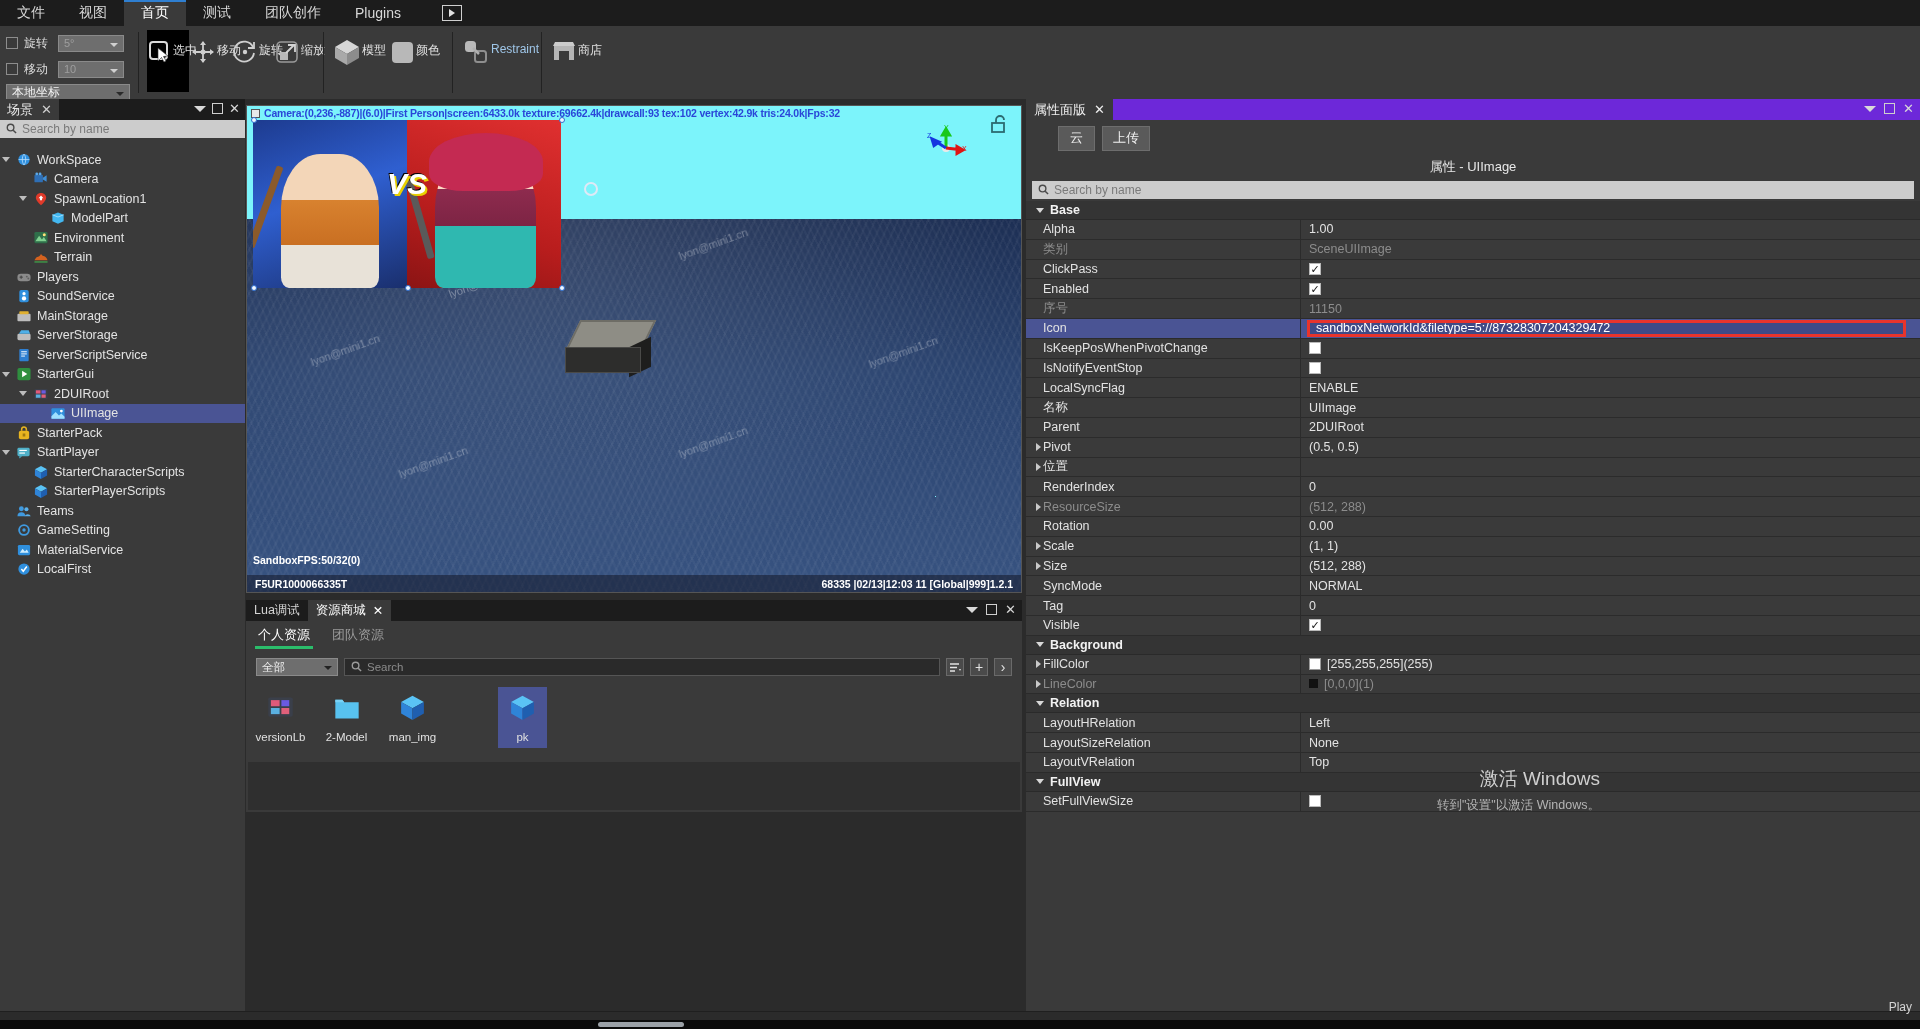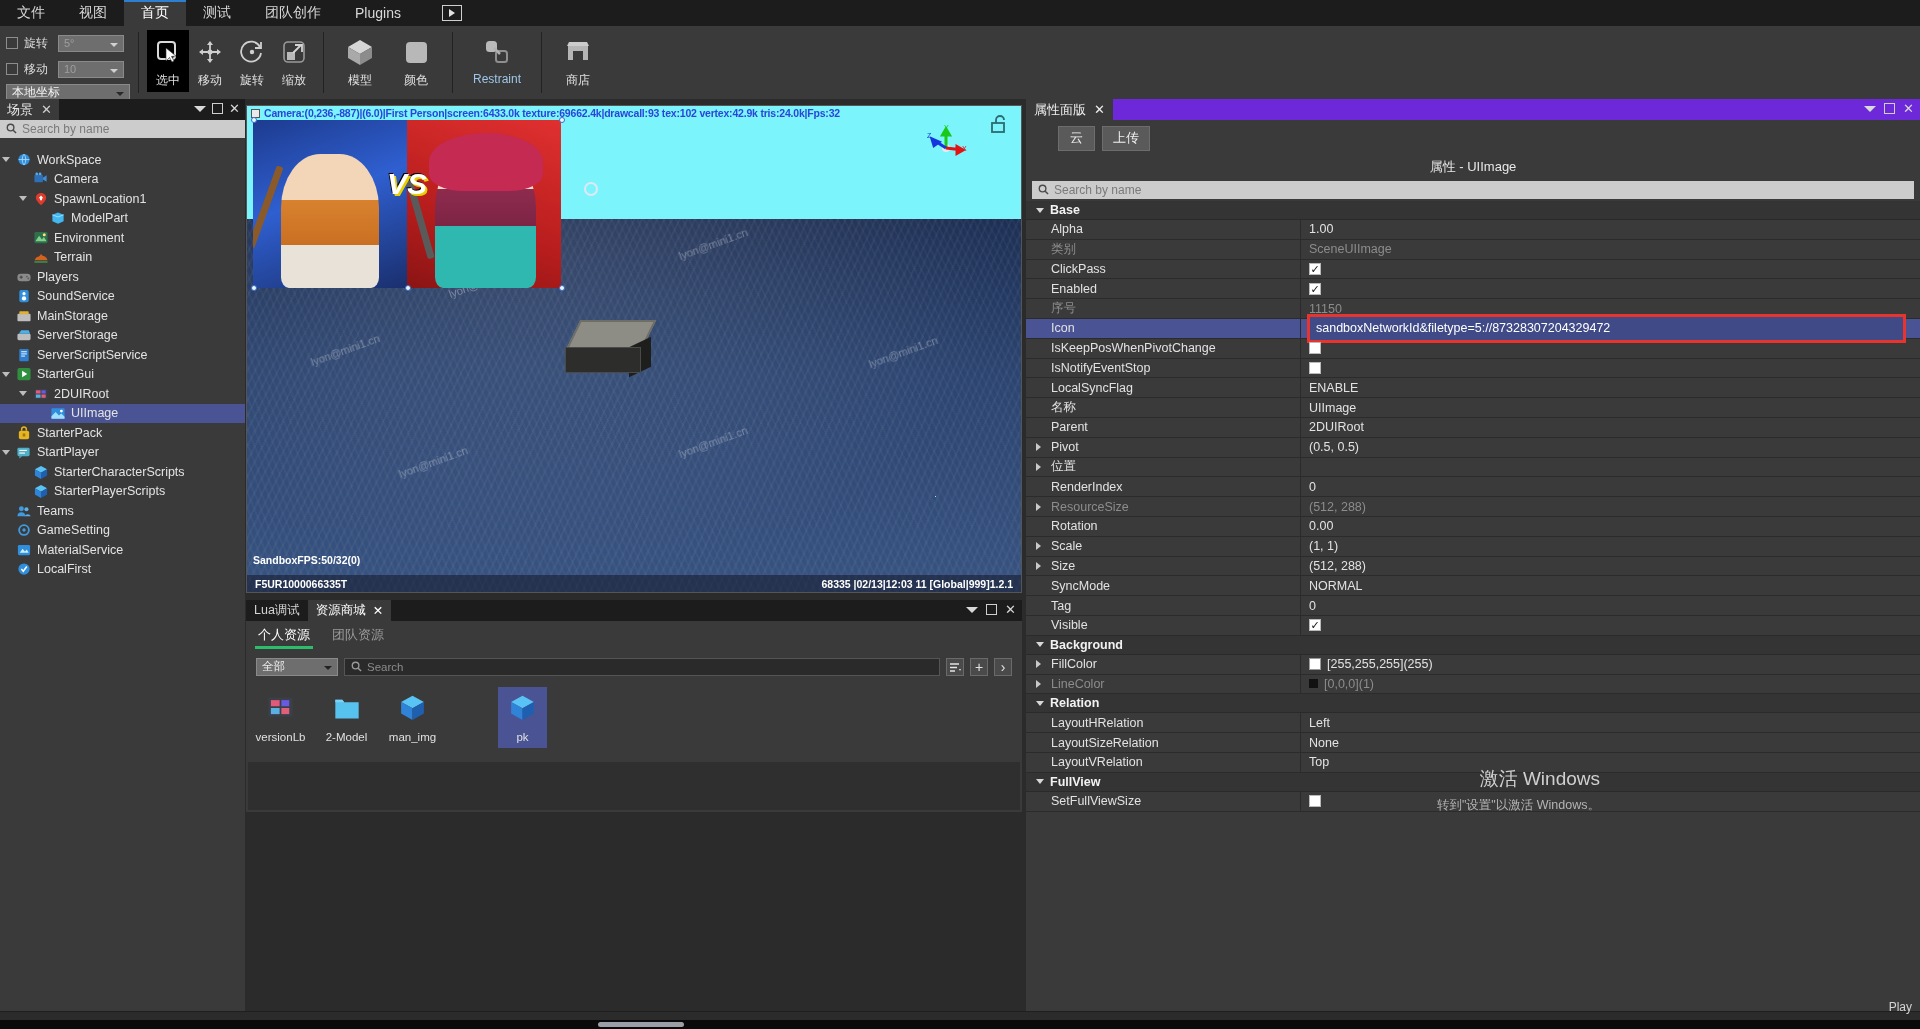--- a/index.html
+++ b/index.html
@@ -65,22 +65,22 @@
     position: relative; width: 124px;
   }
   .coord-combo .arr {
     position: absolute; right: 5px; top: 7px;
     width: 0; height: 0; border-left: 4px solid transparent; border-right: 4px solid transparent;
     border-top: 4px solid #2a2a2a;
   }
   .tb-sep { width: 1px; background: #222; margin: 6px 8px; }
   .tb-group { display: flex; align-items: flex-start; padding-top: 4px; }
   .tb-btn {
-    width: 42px; height: 62px; display: flex; flex-direction: column;
-    align-items: center; justify-content: flex-start; padding-top: 7px; cursor: default;
+    width: 42px; height: 62px; display: flex; flex-direction: row;
+    justify-content: flex-start; padding-top: 7px; cursor: default;
   }
   .tb-btn.wide { width: 56px; }
   .tb-btn.sel { background: #000000; }
   .tb-ico { height: 30px; display: flex; align-items: center; justify-content: center; }
   .tb-lbl { font-size: 12px; color: #e0e0e0; margin-top: 5px; white-space: nowrap; }
   .tb-lbl.blue { color: #9fc6e8; }
 
   
   .scene-panel {
     position: absolute; left: 0; top: 99px; width: 245px; bottom: 18px;
@@ -229,21 +229,21 @@
   .asset-tabbar .right-icons { position: absolute; right: 6px; top: 4px; display: flex; gap: 8px; align-items: center; }
   .subtabs { height: 28px; display: flex; align-items: flex-end; padding-left: 12px; gap: 22px; }
   .subtab { font-size: 13px; color: #9a9a9a; padding-bottom: 5px; position: relative; }
   .subtab.active { color: #ffffff; }
   .subtab.active::after {
     content:""; position:absolute; left:-3px; right:-3px; bottom:0; height:3px; background:#2bbd6b;
   }
   .asset-toolrow { height: 24px; display: flex; align-items: center; gap: 6px; padding: 0 10px; margin-top: 6px; }
   .asset-select {
     width: 82px; height: 18px; background: #6e6e6e; border: 1px solid #8a8a8a;
-    display: flex; align-items: flex-start; padding-left: 5px; font-size: 11.5px; color: #f0f0f0; position: relative;
+    display: flex; align-items: center; padding-left: 5px; font-size: 11.5px; color: #f0f0f0; position: relative;
   }
   .asset-select .arr {
     position: absolute; right: 5px; top: 7px; width: 0; height: 0;
     border-left: 4px solid transparent; border-right: 4px solid transparent; border-top: 4px solid #222;
   }
   .asset-search {
     flex: 1; height: 18px; background: #2a2a2a; border: 1px solid #555;
     display: flex; align-items: center; gap: 5px; padding: 0 6px; font-size: 11.5px; color: #8b8b8b;
   }
   .asset-ibtn {
@@ -285,34 +285,34 @@
     gap: 6px; padding-left: 10px; font-size: 12.5px; font-weight: bold; color: #f2f2f2;
     border-bottom: 1px solid #2a2a2a;
   }
   .grp-caret { width:0; height:0; border-left:4.5px solid transparent; border-right:4.5px solid transparent; border-top:5px solid #d8d8d8; }
   .prop-row {
     height: 19.8px; display: flex; align-items: center; border-bottom: 1px solid #2b2b2b;
     font-size: 12.5px;
   }
   .prop-row.selected { background: #4a5494; }
   .prop-name {
-    width: 275px; flex: none; display: flex; align-items: center; gap: 10px;
+    width: 275px; flex: none; display: flex; align-items: center; gap: 2px;
     padding-left: 10px; color: #e2e2e2; border-right: 1px solid #2b2b2b; height: 100%;
   }
   .prop-name.dim { color: #8c8c8c; }
   .prop-exp { width:0; height:0; border-top:4px solid transparent; border-bottom:4px solid transparent; border-left:5px solid #c9c9c9; flex:none; }
   .prop-exp.ph { border: none; width: 5px; height: 8px; }
   .prop-val { flex: 1; padding-left: 8px; color: #e2e2e2; display: flex; align-items: center; gap: 6px; height: 100%; }
   .prop-val.dim { color: #8c8c8c; }
   .cb-box { width: 12px; height: 12px; background: #ffffff; border: 1px solid #b9b9b9; display:flex; align-items:center; justify-content:center; }
   .cb-box .tick { font-size: 11px; color: #111; line-height: 10px; }
   .swatch { width: 12px; height: 12px; border: 1px solid #9a9a9a; }
   .icon-value {
     flex: 1; margin-right: 14px; background: #3f4a86; border: 3px solid #e8342c;
-    height: 29px; display: flex; align-items: center; padding-left: 6px;
+    height: 17px; display: flex; align-items: center; padding-left: 6px;
     font-size: 12.5px; color: #ffffff; overflow: hidden; white-space: nowrap;
   }
 
   
   .winact {
     position: absolute; left: 1340px; top: 755px; width: 260px; color: #b9b9b9;
     text-align: right; pointer-events: none; margin-top: 11px;
   }
   .winact .t1 { font-size: 19px; color: #cfcfcf; }
   .winact .t2 { font-size: 12.5px; color: #b4b4b4; margin-top: 5px; }

